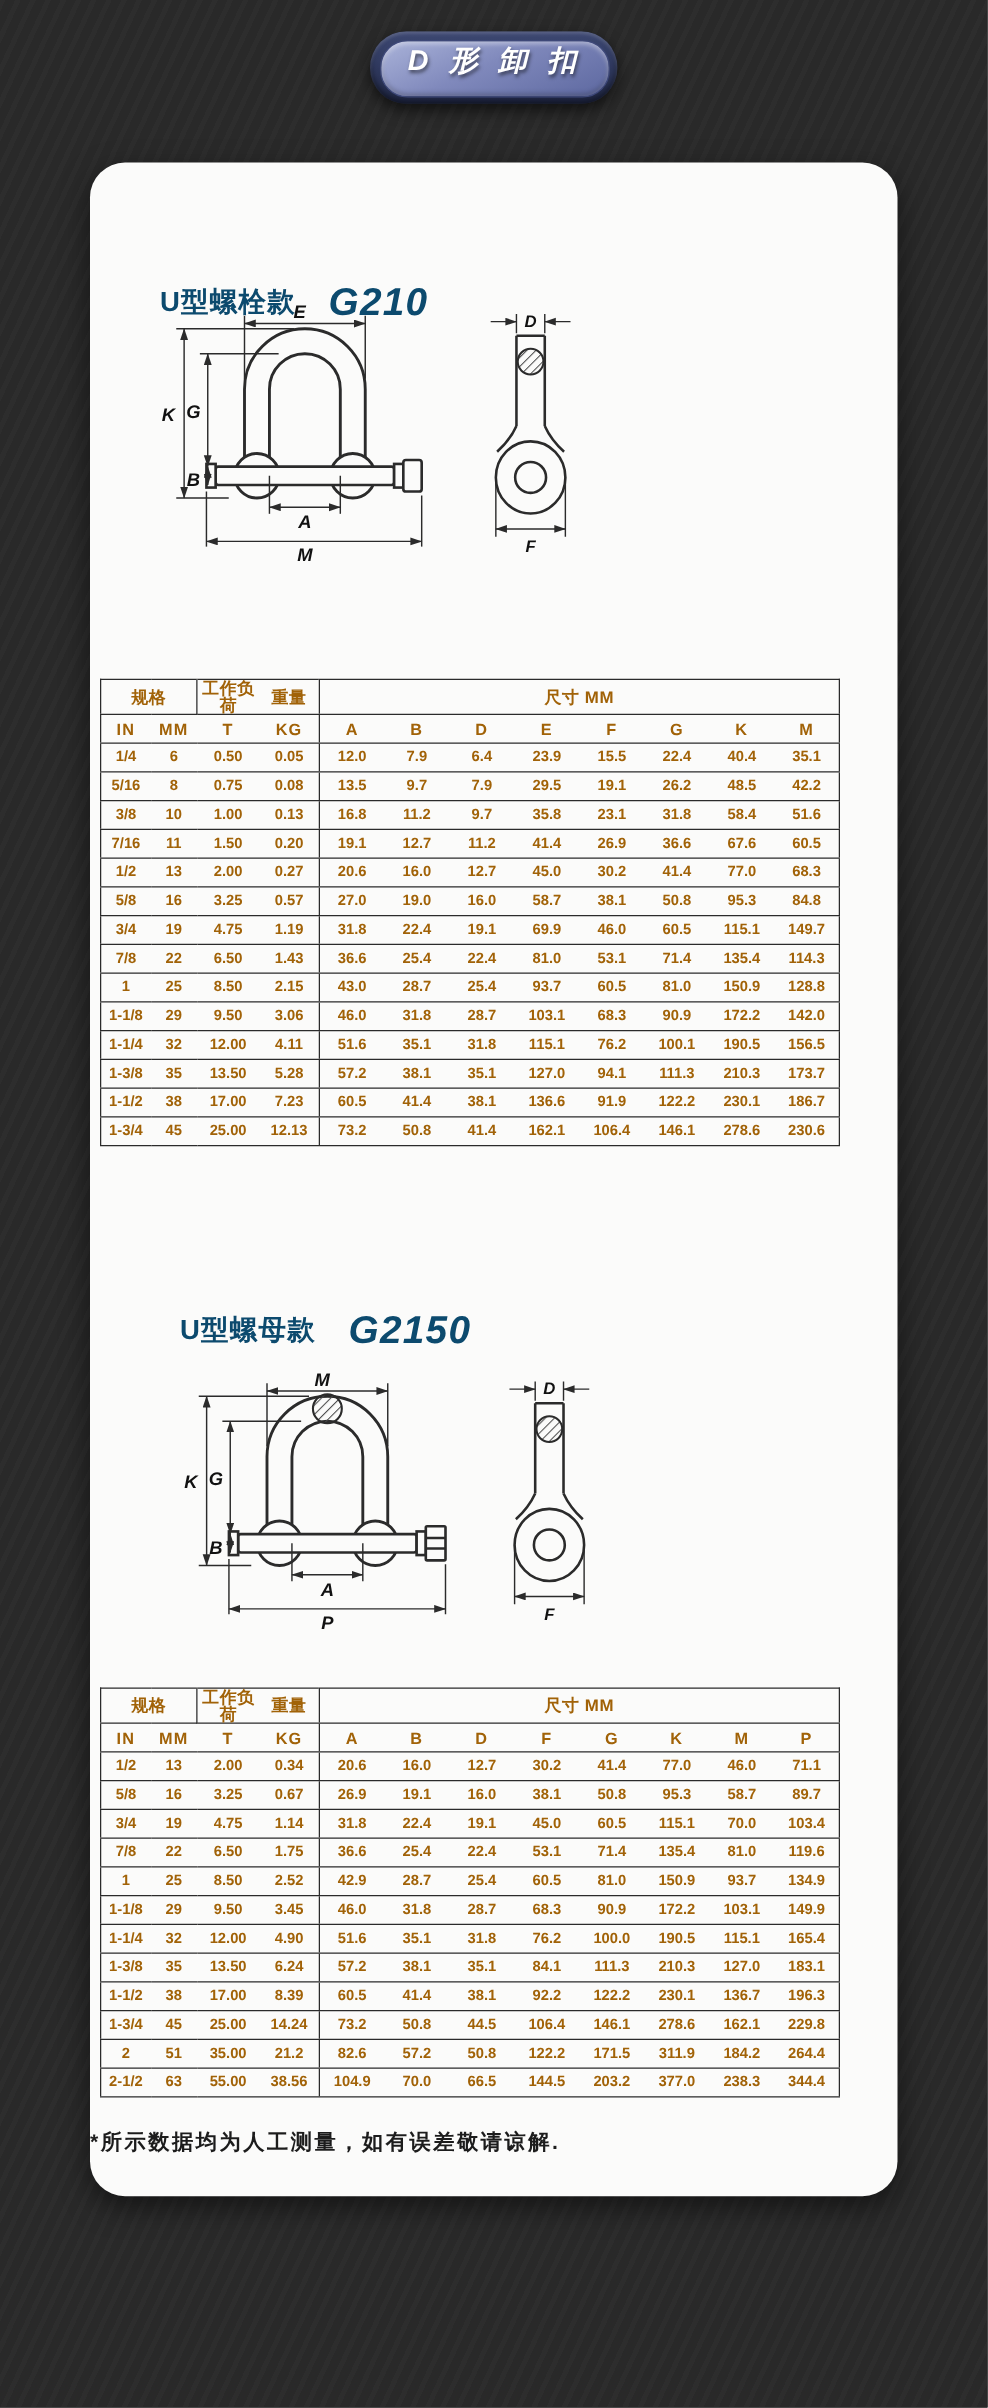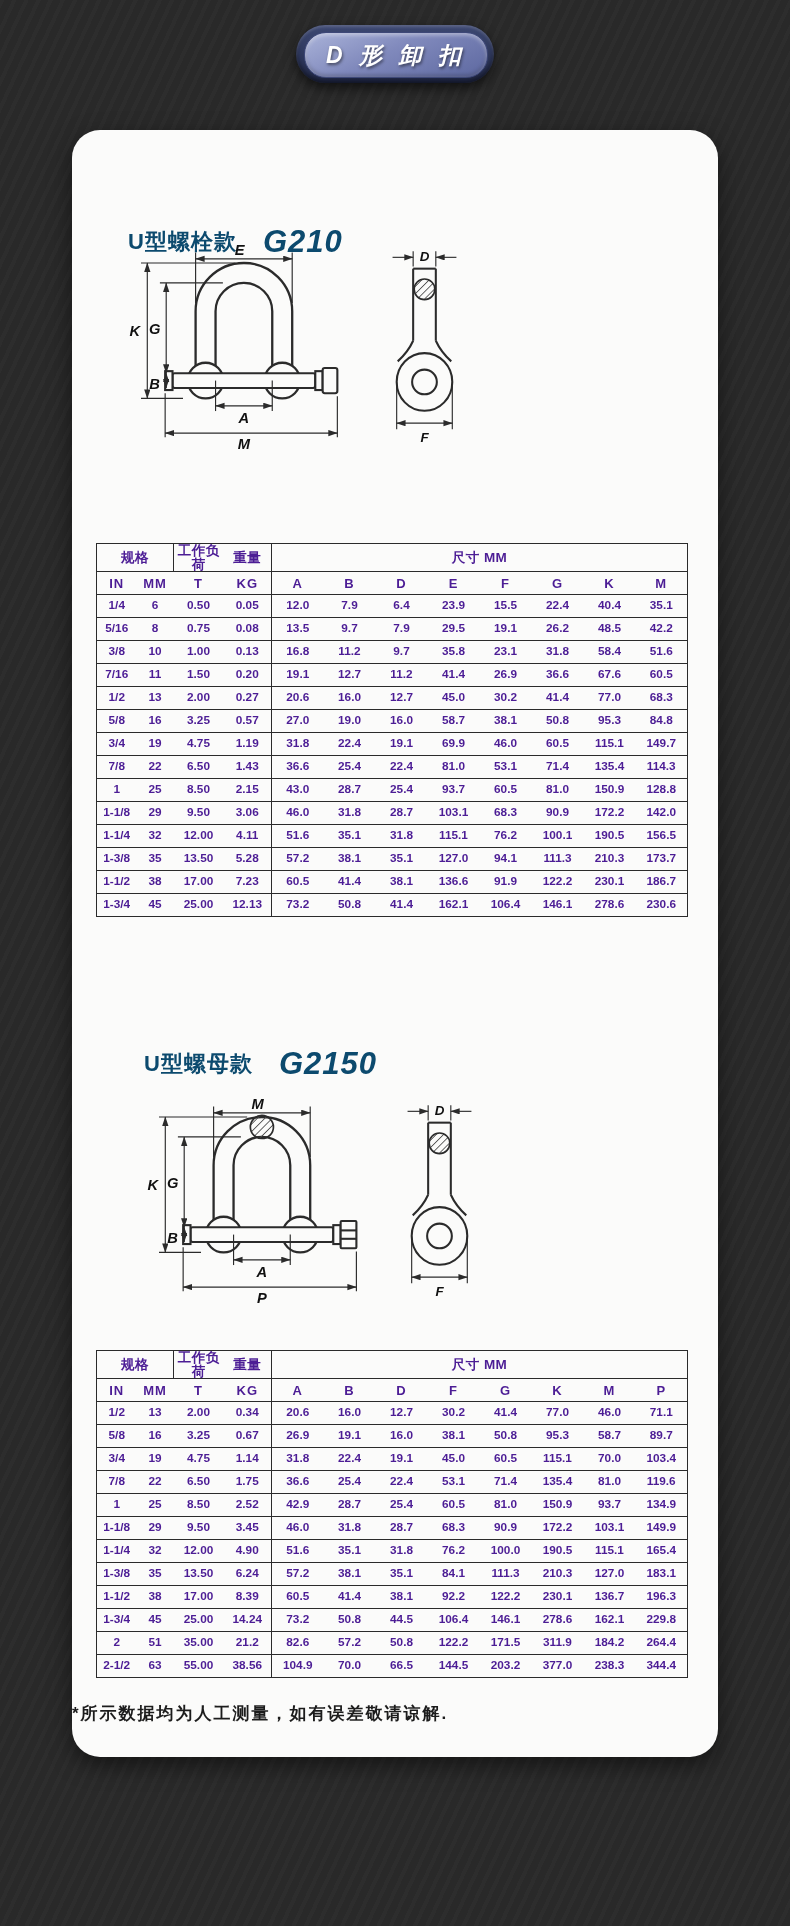--- a/index.html
+++ b/index.html
@@ -7,39 +7,39 @@
   .page::before{content:"";position:absolute;inset:0;
     background:repeating-linear-gradient(115deg,rgba(255,255,255,0.02) 0 4px,transparent 4px 11px);}
   
   .badge{position:absolute;top:25px;left:50%;transform:translateX(-50%);width:198px;height:58px;
     border-radius:30px;background:linear-gradient(180deg,#46518097 0%,#222a4a 100%),#2f3a5e;
     background-color:var(--badge-outer,#2f3a5e);
     box-shadow:0 5px 12px rgba(0,0,0,.6),inset 0 2px 3px rgba(255,255,255,.18),inset 0 -3px 5px rgba(0,0,0,.5);
     box-sizing:border-box;padding:7px 8px;}
   .badge-inner{width:100%;height:100%;border-radius:22px;
     background:linear-gradient(155deg,var(--badge-inner-top,#aab3d9) 0%,#8089bc 45%,var(--badge-inner-bottom,#5d68a0) 100%);
-    border:1px solid #3e4878;display:flex;align-items:center;justify-content:center;
+    border:1px solid #3e4878;display:flex;align-items:flex-start;justify-content:center;
     box-shadow:inset 0 2px 4px rgba(255,255,255,.45),inset 0 -2px 4px rgba(0,0,0,.25);}
   .badge-text{color:#ffffff;font-size:23px;font-weight:bold;font-style:italic;letter-spacing:5px;
     text-shadow:1px 2px 3px rgba(0,0,0,.5);white-space:nowrap;}
   
   .card{position:absolute;left:72px;top:130px;width:646px;height:1627px;background:var(--card-bg,#fbfbfa);
     border-radius:28px;box-shadow:0 8px 22px rgba(0,0,0,.5);}
   .sec-title{position:absolute;left:56px;display:flex;align-items:center;gap:26px;color:#0c4a6e;}
   .t1{top:94px;} .t2{top:916px;margin-left:16px;}
   .cn{font-size:22px;font-weight:bold;letter-spacing:1px;}
   .model{font-size:31px;font-weight:bold;font-style:italic;letter-spacing:1px;}
   
   svg.diag{position:absolute;}
   .f1{left:48px;top:112px;} .s1{left:303px;top:116px;}
   .f2{left:66px;top:966px;} .s2{left:318px;top:970px;}
   .dim{font:italic bold 14px "Liberation Sans",sans-serif;fill:#111;}
   .dimS{font:italic bold 13px "Liberation Sans",sans-serif;fill:#111;}
   
-  .spec-table{position:absolute;left:24px;border-collapse:collapse;table-layout:fixed;width:591px;color:#4c1d95;
+  .spec-table{position:absolute;left:8px;border-collapse:collapse;table-layout:fixed;width:591px;color:#a16207;
     border:1.6px solid var(--line,#2b2b2b);}
   .tb1{top:413px;} .tb2{top:1220px;}
   .spec-table th,.spec-table td{border-bottom:1.3px solid var(--line,#2b2b2b);text-align:center;padding:0;
     height:22px;line-height:1;font-weight:bold;vertical-align:middle;}
   .ghr th{font-size:13.5px;height:23px;letter-spacing:.5px;}
   .chr th{font-size:13px;letter-spacing:1px;}
   .spec-table td{font-size:11.8px;}
   .sep{border-left:1.3px solid var(--line,#2b2b2b);}
   .rb{border-right:1.3px solid var(--line,#2b2b2b);}
   .c1{width:40px;} .c2{width:37px;} .c3{width:50px;} .c4{width:48px;} .cd{width:52px;}

